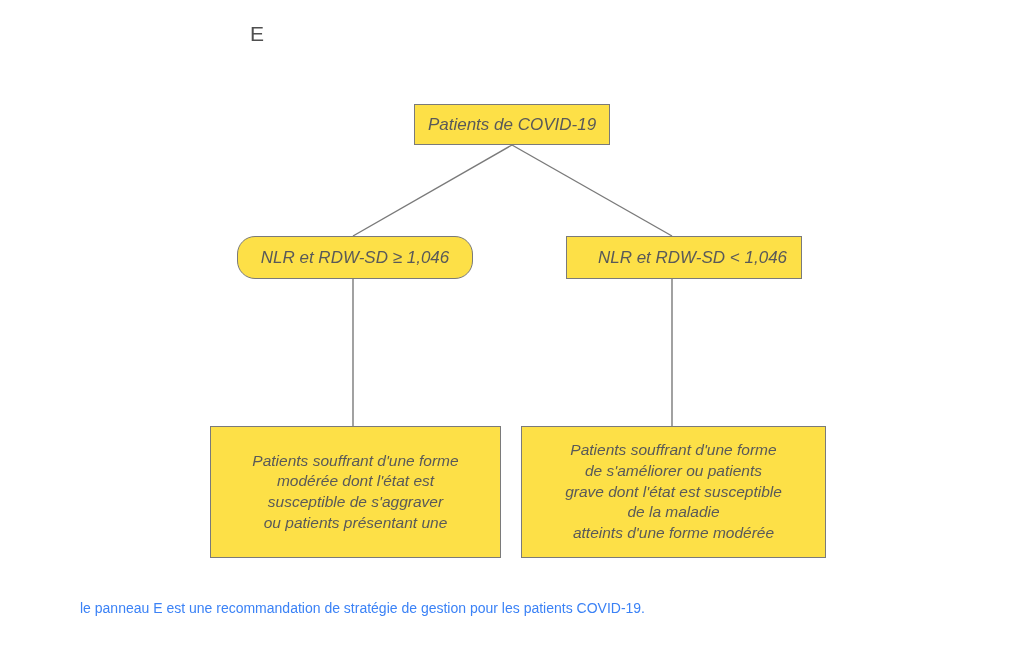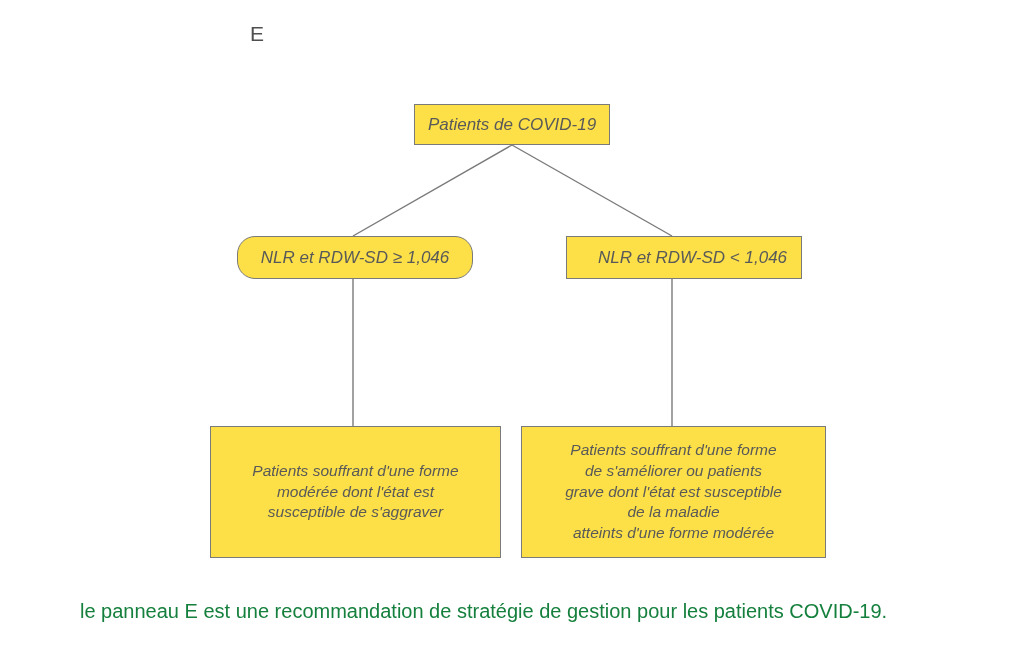--- a/index.html
+++ b/index.html
@@ -94,22 +94,22 @@
   .node-leaf .lines span {
     display: block;
     white-space: nowrap;
   }
 
   .caption {
     position: absolute;
     left: 80px;
     top: 600px;
     width: 900px;
-    font-size: 20px;
-    color: #15803d;
+    font-size: 14px;
+    color: #3b82f6;
     white-space: nowrap;
   }
 </style>
 </head>
 <body>
 
 <div id="figure-root">
 
   <div class="panel-label">E</div>
 
@@ -130,20 +130,21 @@
 
   <div class="node node-branch right">
     <span>NLR et RDW-SD &lt; 1,046</span>
   </div>
 
   <div class="node node-leaf left">
     <span class="lines">
       <span>Patients souffrant d'une forme</span>
       <span>modérée dont l'état est</span>
       <span>susceptible de s'aggraver</span>
+      <span>ou patients présentant une</span>
     </span>
   </div>
 
   <div class="node node-leaf right">
     <span class="lines">
       <span>Patients souffrant d'une forme</span>
       <span>de s'améliorer ou patients</span>
       <span>grave dont l'état est susceptible</span>
       <span>de la maladie</span>
       <span>atteints d'une forme modérée</span>

